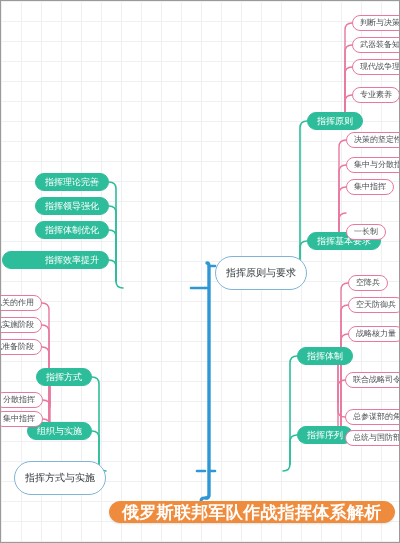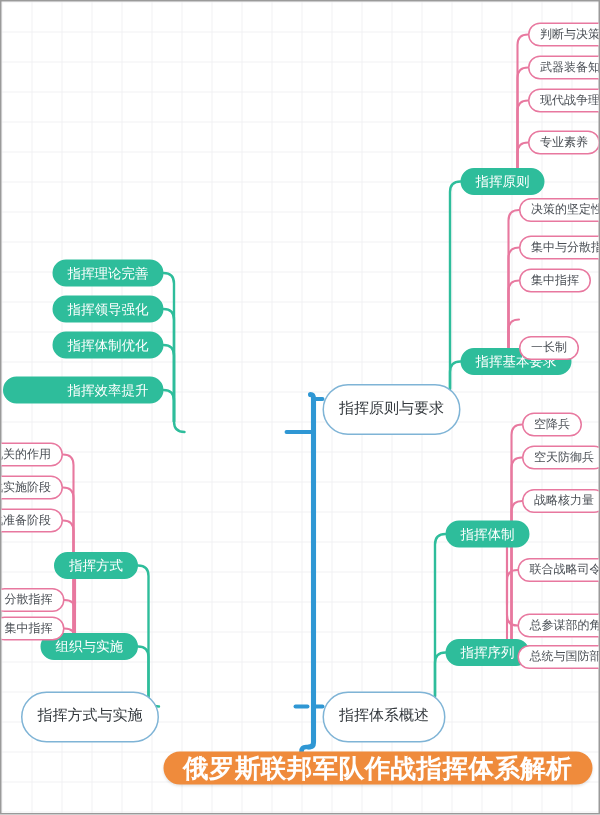--- a/index.html
+++ b/index.html
@@ -131,21 +131,20 @@
       <path d="M48,423 L48,309 Q48,302 41,302" stroke="#e8789f" stroke-width="1.4"></path>
 
       <path d="M56,376 Q49,376 49,369 L49,425 Q49,418 42,418" stroke="#e8789f" stroke-width="1.4"></path>
       <path d="M49,400 L49,406 Q49,399 42,399" stroke="#e8789f" stroke-width="1.4"></path>
       <path d="M49,369 L49,402" stroke="#e8789f" stroke-width="1.4"></path>
     </g>
   </svg>
 
   <div class="node n-root" style="left:108px;top:500px;">俄罗斯联邦军队作战指挥体系解析</div>
 
-  <div class="node n-l2" style="left:214px;top:460px;">指挥体系概述</div>
 
   <div class="node n-l2" style="left:214px;top:255px;">指挥原则与要求</div>
 
   <div class="node n-l2" style="left:105px;top:460px;transform:translateX(-100%);">指挥方式与实施</div>
 
 
   <div class="node n-l3" style="left:296px;top:425px;">指挥序列</div>
 
   <div class="node n-l3" style="left:296px;top:346px;">指挥体制</div>
 

